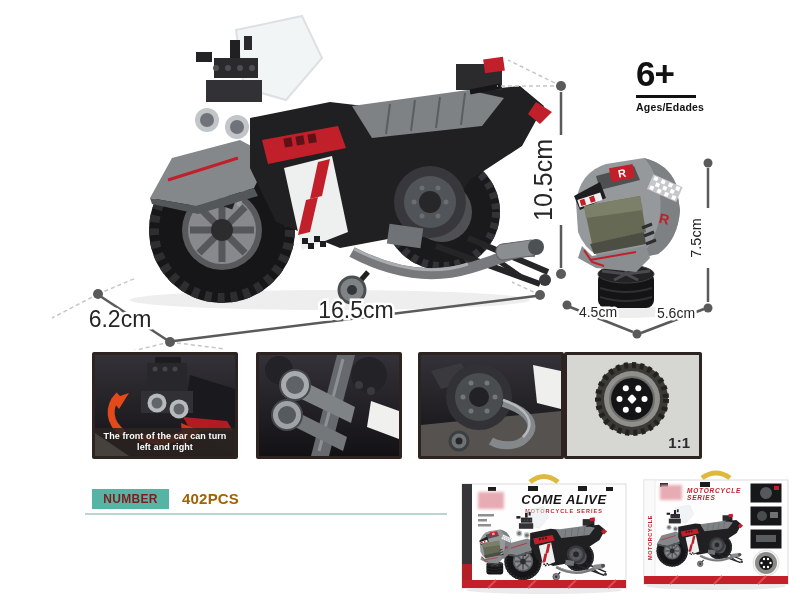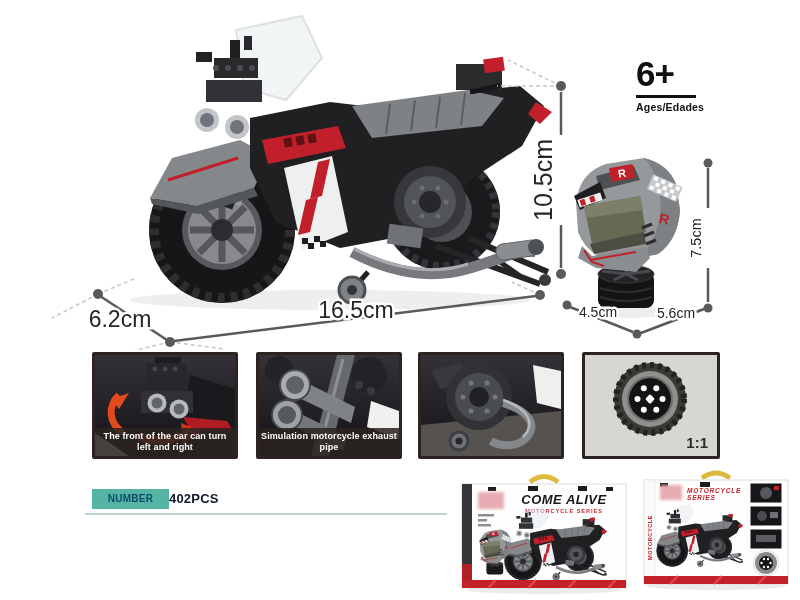--- a/index.html
+++ b/index.html
@@ -22,23 +22,23 @@
     position:absolute;left:0;right:0;bottom:0;background:rgba(43,36,33,.86);
     color:#fff;font-size:9px;font-weight:bold;line-height:1.25;text-align:center;
     padding:3px 2px;letter-spacing:.1px;
   }
   .callout.light{background:#d6d6d2;}
   .scale-label{position:absolute;right:9px;bottom:5px;font-size:15px;font-weight:600;color:#2c2c2c;}
 
   
   .spec-table{position:absolute;left:85px;top:484px;width:362px;}
   .spec-row{display:flex;align-items:center;height:29px;border-bottom:2px solid var(--separator);}
-  .spec-badge{flex:0 0 77px;height:20px;background:var(--teal);color:#0c4a6e;font-size:10px;font-weight:bold;
+  .spec-badge{flex:0 0 77px;height:20px;background:var(--teal);color:#7f1d1d;font-size:12px;font-weight:bold;
     display:flex;align-items:center;justify-content:center;margin-left:7px;letter-spacing:.3px;}
-  .spec-value{font-size:13px;font-weight:bold;color:#0f172a;letter-spacing:.2px;}
+  .spec-value{font-size:15px;font-weight:bold;color:#a16207;margin-left:13px;letter-spacing:.2px;}
   .spec-value.w1{width:96px;}
   .spec-badge.c2{margin-left:0;}
 
   svg text.dim{fill:#262626;paint-order:stroke;stroke:#ffffff;stroke-width:5px;font-family:"Liberation Sans",sans-serif;}
 </style>
 </head>
 <body>
 
 <div class="stage" style="--teal: #56b4a4; --separator: #b9d6d0; --accent-red: #c4202a; --dim: #595959;">
 
@@ -299,21 +299,20 @@
       <polygon points="112,46 140,56 140,84 108,72" fill="#f0f0ee"></polygon>
       <polygon points="36,22 96,52 92,68 30,38" fill="#808386"></polygon>
       <circle cx="36" cy="30" r="15" fill="#a9acaf" stroke="#45484c" stroke-width="2"></circle>
         <circle cx="36" cy="30" r="9" fill="#5f6266"></circle>
       <polygon points="28,52 88,82 84,96 24,66" fill="#74777a"></polygon>
       <circle cx="28" cy="60" r="15" fill="#9fa2a5" stroke="#45484c" stroke-width="2"></circle>
         <circle cx="28" cy="60" r="9" fill="#56595d"></circle>
       <circle cx="100" cy="30" r="4" fill="#3a3a3e"></circle>
         <circle cx="112" cy="36" r="4" fill="#3a3a3e"></circle>
     </svg>
-    <div class="callout-caption">Simulation motorcycle exhaust pipe</div>
   </div>
 
   <div class="callout" style="left:418px;width:140px;">
     <svg width="140" height="101" viewBox="0 0 140 101">
       <rect width="140" height="101" fill="url(#gradDark)"></rect>
       <polygon points="112,10 140,16 140,54 116,48" fill="#efefed"></polygon>
       <polygon points="0,70 140,56 140,101 0,101" fill="#55524f"></polygon>
       <polygon points="10,16 40,8 52,26 20,34" fill="#3a393e"></polygon>
       <circle cx="58" cy="42" r="33" fill="#323136"></circle>
         <circle cx="58" cy="42" r="24" fill="#4a4d50"></circle>
@@ -326,21 +325,21 @@
           <circle cx="50" cy="28" r="2.5"></circle>
           <circle cx="66" cy="28" r="2.5"></circle>
       </g>
       <path d="M82,48 C108,56 118,70 104,84 C96,92 80,92 70,86" fill="none" stroke="#85888b" stroke-width="8"></path>
       <path d="M82,45 C106,53 116,68 102,82" fill="none" stroke="#b6b9bc" stroke-width="2.5"></path>
       <circle cx="38" cy="86" r="9" fill="#6f7275" stroke="#3c3f42" stroke-width="3"></circle>
         <circle cx="38" cy="86" r="3.5" fill="#26262a"></circle>
     </svg>
   </div>
 
-  <div class="callout light" style="left:582px;width:123px;padding-left:9px;">
+  <div class="callout light" style="left:564px;width:123px;padding-left:9px;">
     <svg width="123" height="101" viewBox="0 0 123 101">
       <rect width="123" height="101" fill="#d6d6d2"></rect>
       <circle cx="56" cy="44" r="36" fill="#3b3a36"></circle>
       <circle cx="56" cy="44" r="34" fill="none" stroke="#23221f" stroke-width="6" stroke-dasharray="4 4"></circle>
       <circle cx="56" cy="44" r="28" fill="#8f8f8b"></circle>
       <circle cx="56" cy="44" r="22" fill="none" stroke="#6e6e6a" stroke-width="2"></circle>
       <circle cx="56" cy="44" r="21" fill="#141416"></circle>
       <g fill="#ffffff">
         <circle cx="68.5" cy="44" r="3"></circle>
           <circle cx="62.3" cy="54.8" r="3"></circle>

